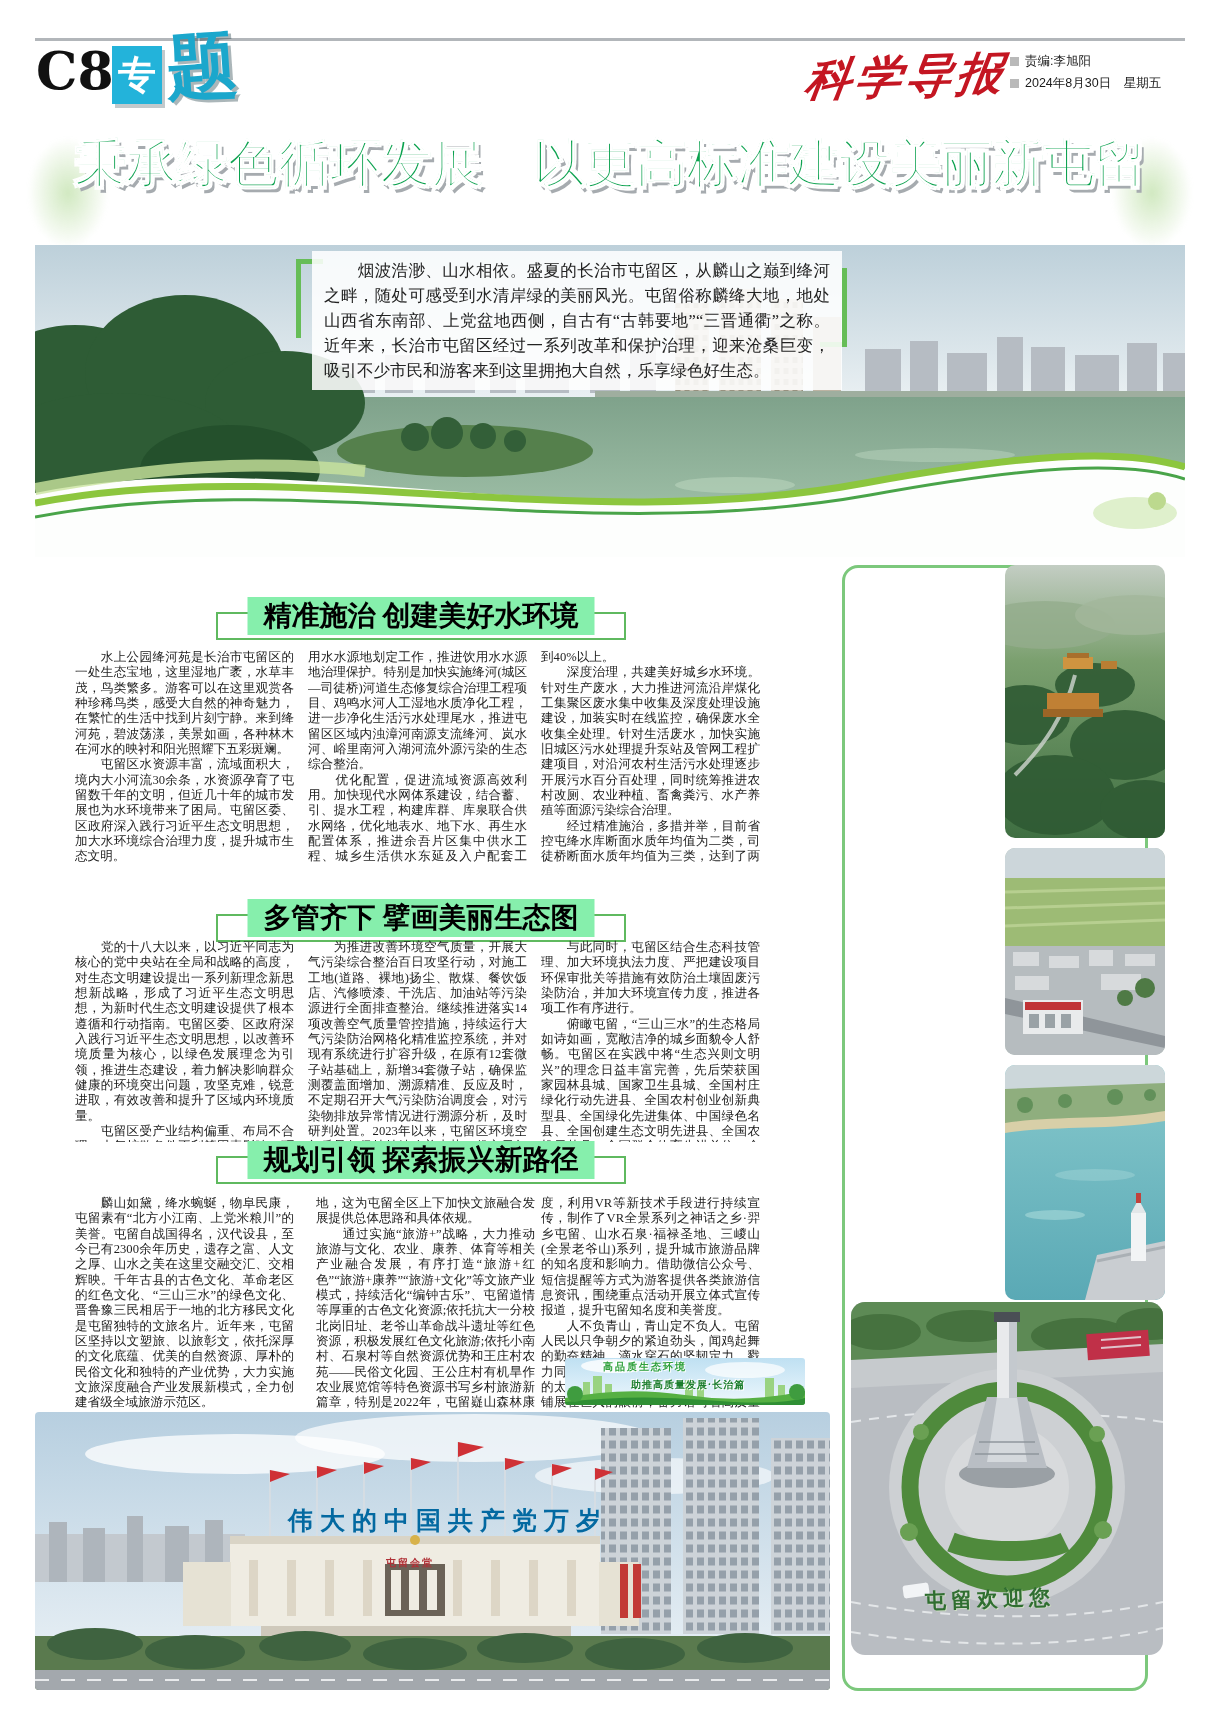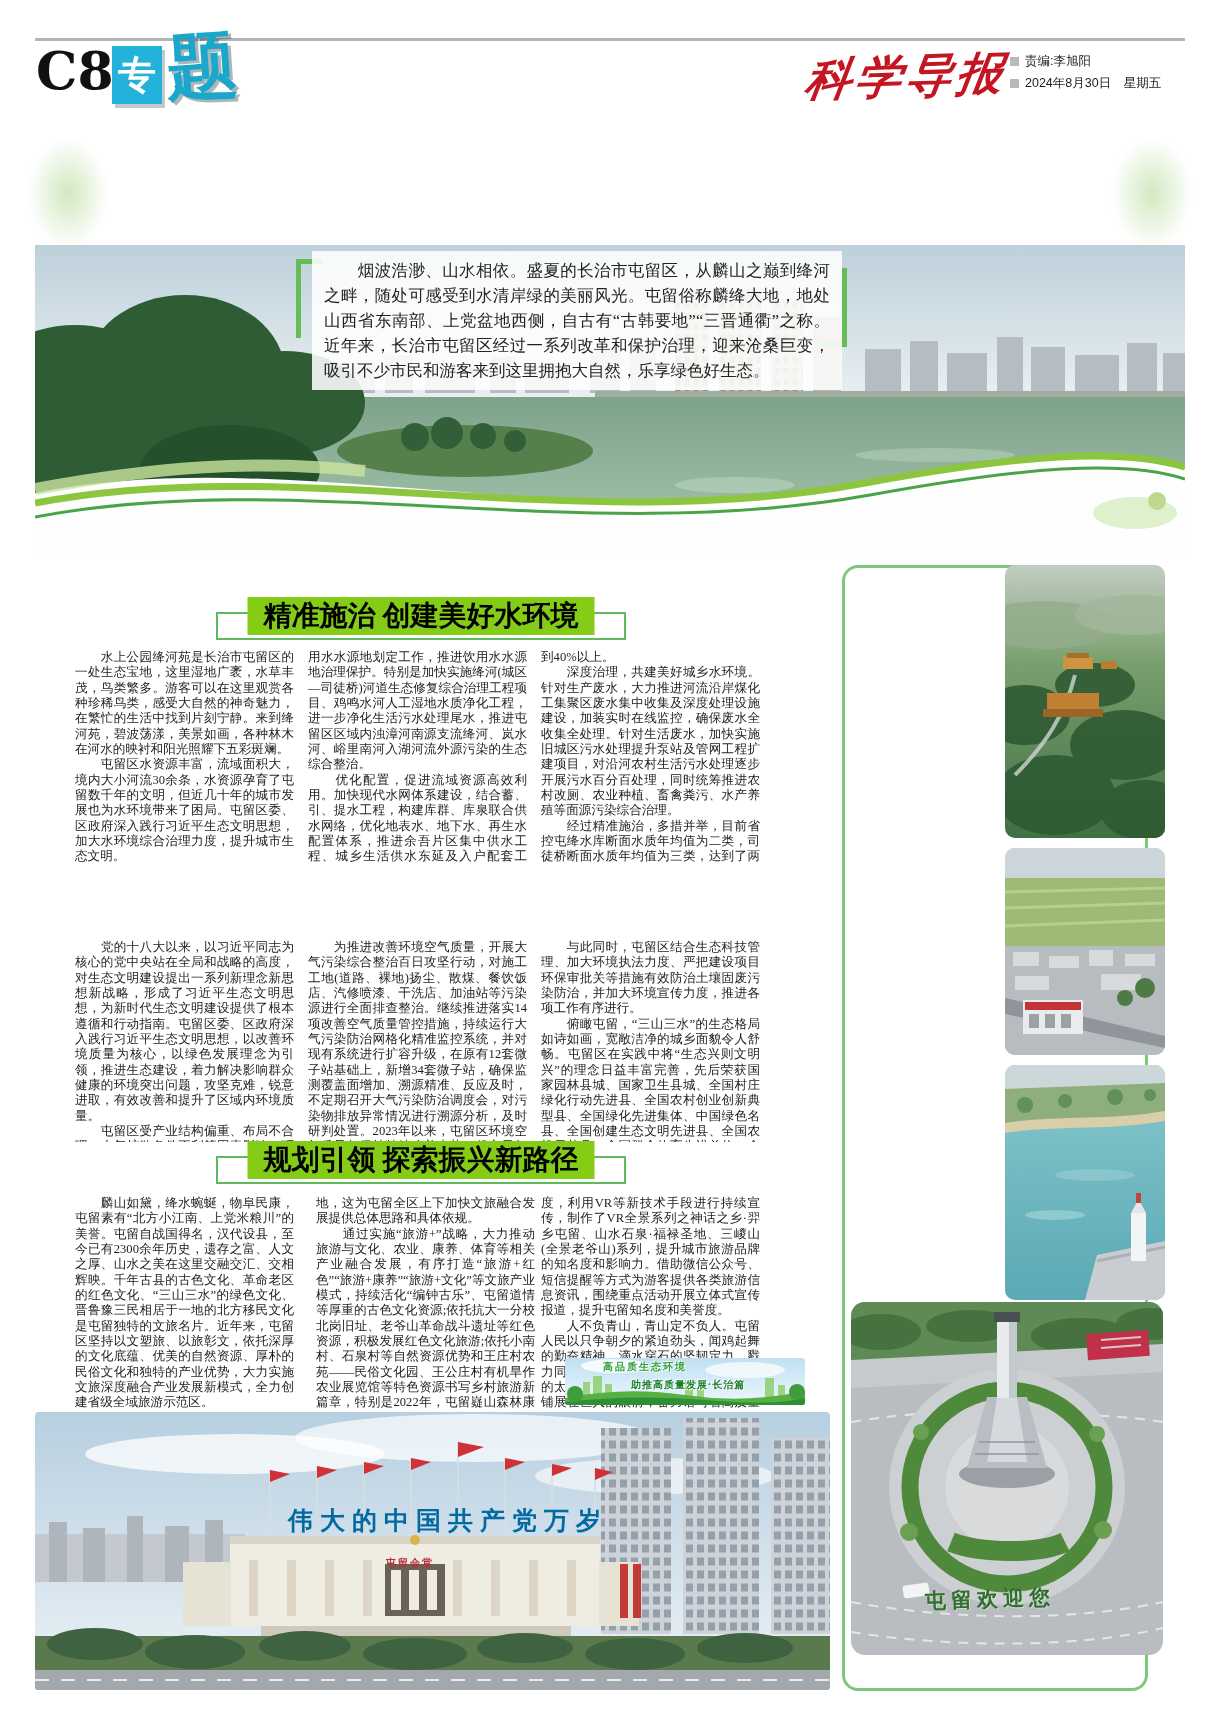--- a/index.html
+++ b/index.html
@@ -30,21 +30,21 @@
   .byline{left:35px;top:257px;width:1150px;text-align:center;font-size:14px;color:#333;}
   
   .main-photo{left:35px;top:245px;width:1150px;height:312px;overflow:hidden;}
   .intro-panel{left:312px;top:251px;width:506px;background:rgba(255,255,255,.87);
                padding:7px 12px;font-size:16.5px;line-height:25px;text-align:justify;
                word-break:break-all;white-space:pre-line;color:#222;}
   .brk-l{left:296px;top:259px;width:22px;height:74px;border-left:5px solid #66bd57;border-top:5px solid #66bd57;}
   .brk-r{left:820px;top:268px;width:22px;height:74px;border-right:5px solid #66bd57;border-bottom:5px solid #66bd57;}
   
   .sec-box{left:216px;width:406px;height:24px;border:2px solid #5fb95f;}
-  .sec-title{position:absolute;left:50%;top:-17px;transform:translateX(-50%);background:#84cc16;
+  .sec-title{position:absolute;left:50%;top:-17px;transform:translateX(-50%);background:#86efac;
              padding:0 16px;font-size:28px;font-weight:900;white-space:nowrap;color:#000;
              font-family:"Liberation Serif","DejaVu Serif",serif;}
   .coltext{width:219px;font-size:12.6px;line-height:15.35px;text-align:justify;word-break:break-all;
            white-space:pre-line;color:#1c1c1c;overflow:hidden;}
   
   .green-frame{left:842px;top:565px;width:300px;height:1120px;border:3px solid #7cc87c;border-radius:16px;}
   .ph{overflow:hidden;}
   .r10{border-radius:10px;} .r14{border-radius:14px;}
   .ph svg{display:block;}
   
@@ -76,20 +76,21 @@
   </div>
   <div class="abs badge-ti">题</div>
   <div class="abs masthead">科学导报</div>
   <div class="abs pubinfo">
     <div><span class="sq"></span><span>责编:李旭阳</span></div>
     <div><span class="sq"></span><span>2024年8月30日　星期五</span></div>
   </div>
 
   <div class="abs tint" style="left:28px;top:138px;"></div>
   <div class="abs tint" style="left:1112px;top:138px;"></div>
+  <div class="abs headline">秉承绿色循环发展　以更高标准建设美丽新屯留</div>
   <div class="abs byline">
     <span class="sq" style="background:#c3c3c3;"></span>
     <span>隋萌</span>
   </div>
 
   <div class="abs main-photo">
     <svg width="1150" height="312" viewBox="0 0 1150 312">
       <defs>
         <linearGradient id="sky" x1="0" y1="0" x2="0" y2="1">
           <stop offset="0" stop-color="#bdd0da"></stop>
@@ -168,20 +169,23 @@
   </div>
   <div class="abs coltext" style="left:75px;top:650px;height:214px;">　　水上公园绛河苑是长治市屯留区的一处生态宝地，这里湿地广袤，水草丰茂，鸟类繁多。游客可以在这里观赏各种珍稀鸟类，感受大自然的神奇魅力，在繁忙的生活中找到片刻宁静。来到绛河苑，碧波荡漾，美景如画，各种林木在河水的映衬和阳光照耀下五彩斑斓。
 　　屯留区水资源丰富，流域面积大，境内大小河流30余条，水资源孕育了屯留数千年的文明，但近几十年的城市发展也为水环境带来了困局。屯留区委、区政府深入践行习近平生态文明思想，加大水环境综合治理力度，提升城市生态文明。
 　　综合修复，全面推进河湖生态环境治理。科学编制绛河“一河一策”方案，大力实施“母亲河绛河复苏行动”，持续改善河湖生态环境。重点加快屯绛水库饮</div>
   <div class="abs coltext" style="left:308px;top:650px;height:214px;">用水水源地划定工作，推进饮用水水源地治理保护。特别是加快实施绛河(城区—司徒桥)河道生态修复综合治理工程项目、鸡鸣水河人工湿地水质净化工程，进一步净化生活污水处理尾水，推进屯留区区域内浊漳河南源支流绛河、岚水河、峪里南河入湖河流外源污染的生态综合整治。
 　　优化配置，促进流域资源高效利用。加快现代水网体系建设，结合蓄、引、提水工程，构建库群、库泉联合供水网络，优化地表水、地下水、再生水配置体系，推进余吾片区集中供水工程、城乡生活供水东延及入户配套工程、西部山区分片区集中供水工程建设，有效提高城乡供水保障。加快推进建设再生水回用管网系统，推进南岗灌区和屯绛水库灌区现代化节水改造，开展再生水灌溉示范建设，实现再生水利用率达</div>
   <div class="abs coltext" style="left:541px;top:650px;height:214px;">到40%以上。
 　　深度治理，共建美好城乡水环境。针对生产废水，大力推进河流沿岸煤化工集聚区废水集中收集及深度处理设施建设，加装实时在线监控，确保废水全收集全处理。针对生活废水，加快实施旧城区污水处理提升泵站及管网工程扩建项目，对沿河农村生活污水处理逐步开展污水百分百处理，同时统筹推进农村改厕、农业种植、畜禽粪污、水产养殖等面源污染综合治理。
 　　经过精准施治，多措并举，目前省控屯绛水库断面水质年均值为二类，司徒桥断面水质年均值为三类，达到了两个考核断面需达到或优于三类的目标要求。屯留的水更清、岸更绿、景更美，水生态环境的持续改善使人民群众更幸福。</div>
 
+  <div class="abs sec-box" style="top:914px;">
+    <span class="sec-title">多管齐下 擘画美丽生态图</span>
+  </div>
   <div class="abs coltext" style="left:75px;top:940px;height:202px;">　　党的十八大以来，以习近平同志为核心的党中央站在全局和战略的高度，对生态文明建设提出一系列新理念新思想新战略，形成了习近平生态文明思想，为新时代生态文明建设提供了根本遵循和行动指南。屯留区委、区政府深入践行习近平生态文明思想，以改善环境质量为核心，以绿色发展理念为引领，推进生态建设，着力解决影响群众健康的环境突出问题，攻坚克难，锐意进取，有效改善和提升了区域内环境质量。
 　　屯留区受产业结构偏重、布局不合理、大气扩散条件不利等因素影响，环境空气质量和土壤污染治理等方面仍存在较大压力。</div>
   <div class="abs coltext" style="left:308px;top:940px;height:202px;">　　为推进改善环境空气质量，开展大气污染综合整治百日攻坚行动，对施工工地(道路、裸地)扬尘、散煤、餐饮饭店、汽修喷漆、干洗店、加油站等污染源进行全面排查整治。继续推进落实14项改善空气质量管控措施，持续运行大气污染防治网格化精准监控系统，并对现有系统进行扩容升级，在原有12套微子站基础上，新增34套微子站，确保监测覆盖面增加、溯源精准、反应及时，不定期召开大气污染防治调度会，对污染物排放异常情况进行溯源分析，及时研判处置。2023年以来，屯留区环境空气质量仍保持持续改善态势，优良天气比例达到79.5%。</div>
   <div class="abs coltext" style="left:541px;top:940px;height:202px;">　　与此同时，屯留区结合生态科技管理、加大环境执法力度、严把建设项目环保审批关等措施有效防治土壤固废污染防治，并加大环境宣传力度，推进各项工作有序进行。
 　　俯瞰屯留，“三山三水”的生态格局如诗如画，宽敞洁净的城乡面貌令人舒畅。屯留区在实践中将“生态兴则文明兴”的理念日益丰富完善，先后荣获国家园林县城、国家卫生县城、全国村庄绿化行动先进县、全国农村创业创新典型县、全国绿化先进集体、中国绿色名县、全国创建生态文明先进县、全国农机示范县、全国群众体育先进单位、全国“全民健身活动先进单位”等荣誉称号。</div>
 
   <div class="abs sec-box" style="top:1156px;">
     <span class="sec-title">规划引领 探索振兴新路径</span>
   </div>
   <div class="abs coltext" style="left:75px;top:1196px;height:212px;">　　麟山如黛，绛水蜿蜒，物阜民康，屯留素有“北方小江南、上党米粮川”的美誉。屯留自战国得名，汉代设县，至今已有2300余年历史，遗存之富、人文之厚、山水之美在这里交融交汇、交相辉映。千年古县的古色文化、革命老区的红色文化、“三山三水”的绿色文化、晋鲁豫三民相居于一地的北方移民文化是屯留独特的文旅名片。近年来，屯留区坚持以文塑旅、以旅彰文，依托深厚的文化底蕴、优美的自然资源、厚朴的民俗文化和独特的产业优势，大力实施文旅深度融合产业发展新模式，全力创建省级全域旅游示范区。

